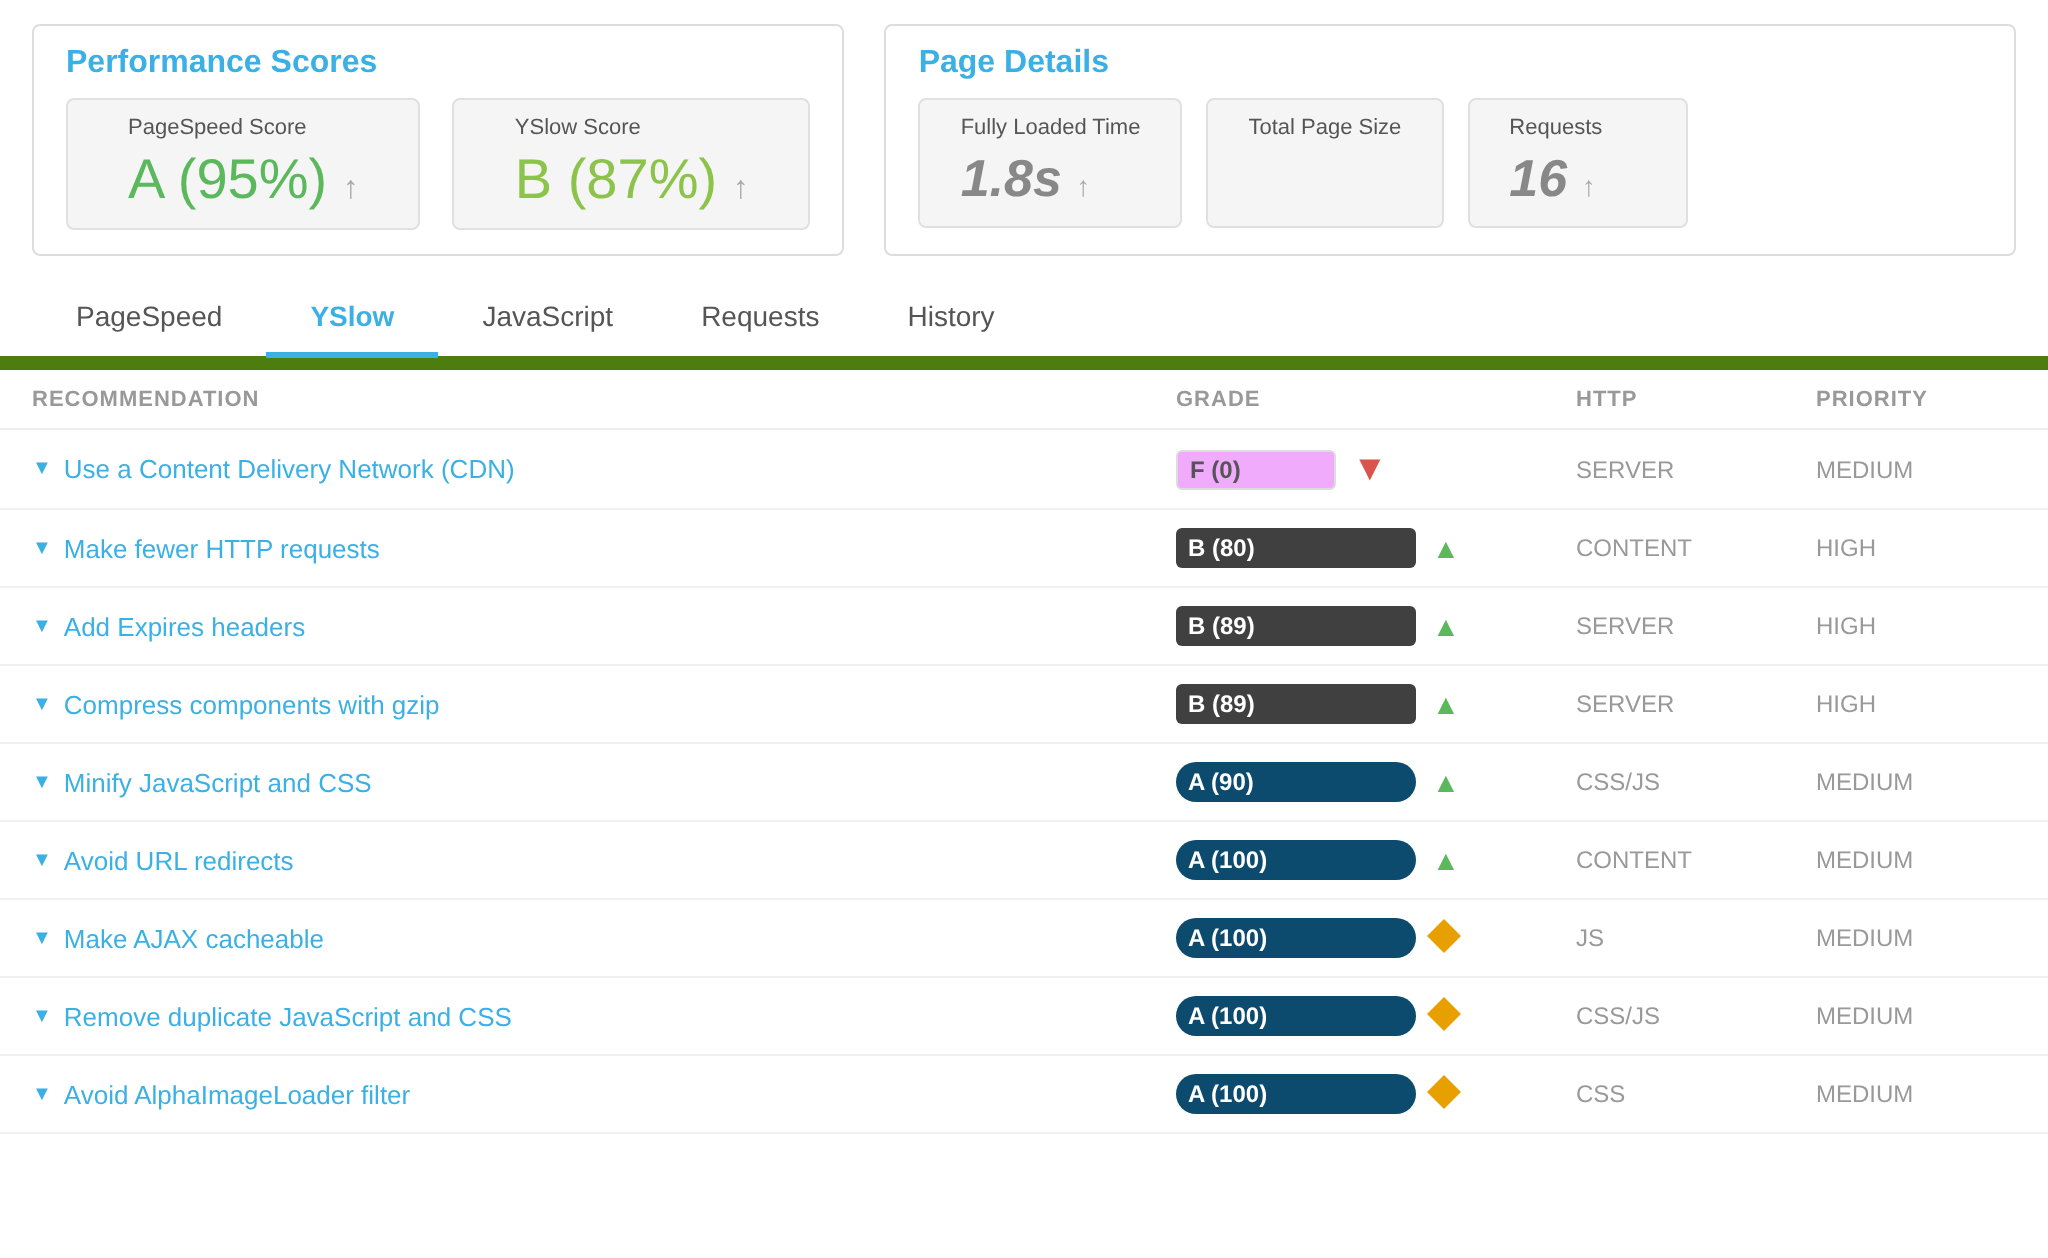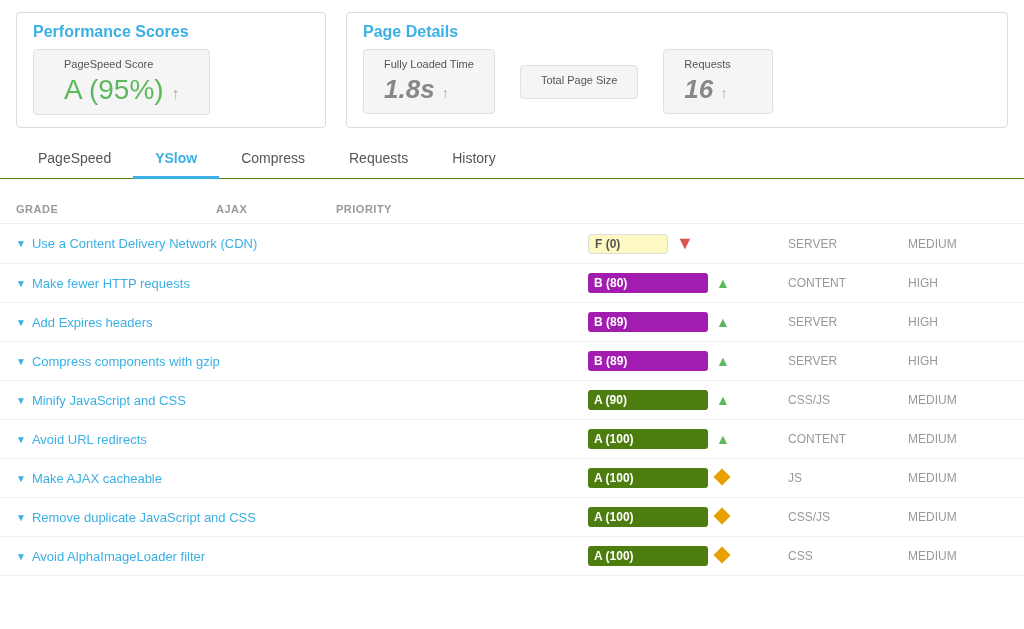--- a/index.html
+++ b/index.html
@@ -66,22 +66,21 @@
 
     .page-details {
       border: 1px solid #ddd;
       border-radius: 4px;
       padding: 10px 16px 12px;
       flex: 1;
     }
 
     .details-row {
       display: flex;
-      gap: 13px;
-      align-items: center;
+      gap: 0;
     }
 
     .detail-box {
       background: #f5f5f5;
       border: 1px solid #e0e0e0;
       border-radius: 4px;
       padding: 8px 20px;
       margin-right: 12px;
       min-width: 110px;
     }
@@ -100,22 +99,22 @@
     }
 
     .detail-value .arrow-up {
       font-size: 14px;
       color: #aaa;
     }
 
     
     .tabs-section {
       padding: 0 16px;
-      border-bottom: 1px solid #4d7c0f;
-      margin-bottom: 16px;
+      border-bottom: 7px solid #4d7c0f;
+      margin-bottom: 1px;
     }
 
     .tabs {
       display: flex;
       gap: 0;
     }
 
     .tab {
       padding: 10px 22px;
       cursor: pointer;
@@ -181,28 +180,28 @@
       border-radius: 3px;
       display: flex;
       align-items: center;
       padding: 0 6px;
       font-size: 12px;
       font-weight: bold;
       color: #fff;
     }
 
     .grade-bar.grade-f {
-      background: #fef9c3;
+      background: #f0abfc;
       border: 1px solid #ddd;
       color: #555;
       min-width: 80px;
     }
 
-    .grade-bar.grade-b { background: #a21caf; }
-    .grade-bar.grade-a { background: #4d7c0f; }
+    .grade-bar.grade-b { background: #404040; }
+    .grade-bar.grade-a { background: #0c4a6e; border-radius: 10px; }
 
     .col-type-cell {
       width: 120px;
       color: #999;
       font-size: 12px;
     }
 
     .col-priority-cell {
       width: 100px;
       color: #999;
@@ -234,20 +233,27 @@
   <div class="performance-scores">
     <h2>Performance Scores</h2>
     <div class="scores-row">
       <div class="score-box">
         <div class="label">PageSpeed Score</div>
         <div class="score-value green">
           <span>A (95%)</span>
           <span class="arrow-up"> ↑</span>
         </div>
       </div>
+      <div class="score-box">
+        <div class="label">YSlow Score</div>
+        <div class="score-value yellow-green">
+          <span>B (87%)</span>
+          <span class="arrow-up"> ↑</span>
+        </div>
+      </div>
     </div>
   </div>
 
   <div class="page-details">
     <h2>Page Details</h2>
     <div class="details-row">
       <div class="detail-box">
         <div class="label">Fully Loaded Time</div>
         <div class="detail-value">
           <span>1.8s</span>
@@ -265,29 +271,30 @@
         </div>
       </div>
     </div>
   </div>
 </div>
 
 <div class="tabs-section">
   <div class="tabs" id="tabs-container">
   <div class="tab">PageSpeed</div>
       <div class="tab active">YSlow</div>
-      <div class="tab">Compress</div>
+      <div class="tab">JavaScript</div>
       <div class="tab">Requests</div>
       <div class="tab">History</div>
     </div>
 </div>
 
 <div class="table-header">
+  <div class="col-recommendation">RECOMMENDATION</div>
   <div class="col-grade">GRADE</div>
-  <div class="col-type">AJAX</div>
+  <div class="col-type">HTTP</div>
   <div class="col-priority">PRIORITY</div>
 </div>
 
 <div id="recommendations-container">
 <div class="table-row">
       <div class="rec-name col-recommendation">
         <span class="chevron-down">▼</span>
         <span>Use a Content Delivery Network (CDN)</span>
       </div>
       <div class="grade-cell">

